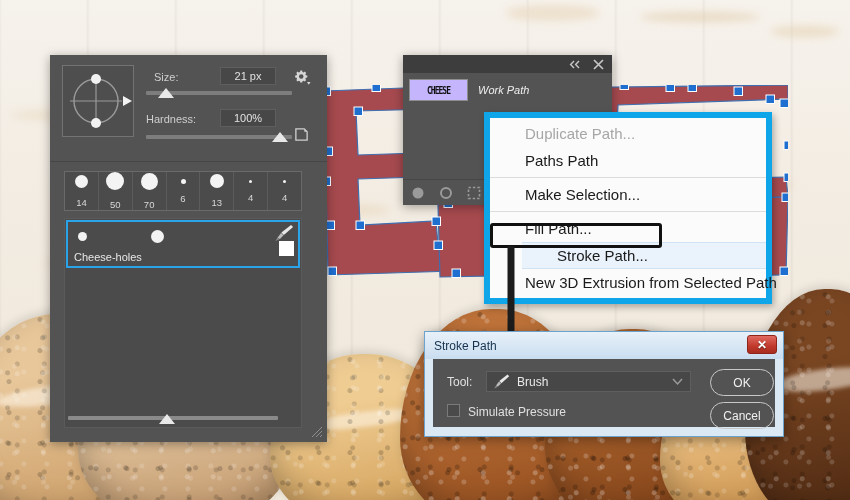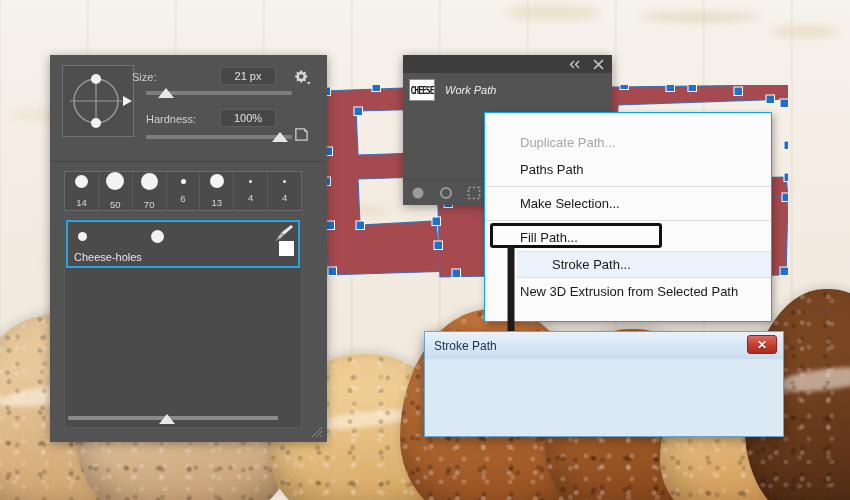--- a/index.html
+++ b/index.html
@@ -132,42 +132,42 @@
     display: flex; align-items: center;
     background: #535353; color: #e8e8e8; font-size: 11px; font-weight: bold;
     border-top: 2px solid #2b7fc4;
   }
   .pp-icon { position: absolute; cursor: pointer; }
   .path-row {
     position: relative; height: 34px; display: flex; align-items: center;
     padding: 0 6px; background: #535353;
   }
   .path-thumb {
-    width: 26px; height: 22px; background: #ffffff; border: 1px solid #8d8d8d;
+    width: 59px; height: 22px; background: #c4b5fd; border: 1px solid #8d8d8d;
     display: flex; align-items: center; justify-content: center; overflow: hidden;
   }
   .path-thumb-txt {
     font-family: "DejaVu Sans Mono", monospace; font-size: 8px; font-weight: bold;
     color: #111; letter-spacing: -1px; transform: scaleY(1.25);
   }
   .path-name { margin-left: 10px; font-style: italic; font-size: 11px; color: #eee; }
   .pp-footer {
     position: absolute; left: 0; right: 0; bottom: 0; height: 26px;
     border-top: 1px solid #464646; display: flex; align-items: center; gap: 14px; padding-left: 8px;
   }
 
   
   #artwork { position: absolute; left: 318px; top: 85px; width: 470px; height: 210px; }
 
   
   #ctx-menu {
     position: absolute; left: 484px; top: 112px; width: 288px;
-    background: #fbfbfb; border: 1px solid #0ea5e9;
+    background: #fbfbfb; border: 6px solid #0ea5e9;
     box-shadow: 2px 3px 7px rgba(0,0,0,.3);
-    font-size: 13px; color: #1a1a1a; padding: 16px 0;
+    font-size: 15px; color: #1a1a1a; padding: 2px 0;
   }
   .ctx-item {
     height: 27px; display: flex; align-items: center; padding-left: 35px;
     cursor: default; white-space: nowrap;
   }
   .ctx-item.disabled { color: #a6a6a6; }
   .ctx-item.hl { background: #eaf3fb; border-top: 1px solid #cfe3f5; border-bottom: 1px solid #cfe3f5; margin-left: 32px; }
   .ctx-sep { height: 1px; background: #dcdcdc; margin: 3px 0; }
   .hl-box {
     position: absolute; left: 490px; top: 223px; width: 172px; height: 25px;
@@ -318,21 +318,21 @@
         <svg width="70" height="70" viewBox="0 0 70 70">
           <circle cx="33" cy="35" r="22" fill="none" stroke="#9a9a9a" stroke-width="1.4"></circle>
           <line x1="33" y1="9" x2="33" y2="61" stroke="#9a9a9a" stroke-width="1.2"></line>
           <line x1="7" y1="35" x2="59" y2="35" stroke="#9a9a9a" stroke-width="1.2"></line>
           <circle cx="33" cy="13" r="5" fill="#f2f2f2"></circle>
           <circle cx="33" cy="57" r="5" fill="#f2f2f2"></circle>
           <polygon points="60,30 69,35 60,40" fill="#f2f2f2"></polygon>
         </svg>
       </div>
 
-      <span class="lbl" style="position:absolute;left:82px;top:16px;">Size:</span>
+      <span class="lbl" style="position:absolute;left:104px;top:16px;">Size:</span>
       <span class="num-box" style="position:absolute;left:170px;top:12px;width:56px;">21 px</span>
       <div class="slider-track" style="left:96px;top:36px;width:146px;"></div>
       <div class="slider-thumb" id="size-thumb" style="top: 33px; left: 107.7px;"></div>
 
       <span class="lbl" style="position:absolute;left:96px;top:58px;">Hardness:</span>
       <span class="num-box" style="position:absolute;left:170px;top:54px;width:56px;">100%</span>
       <div class="slider-track" style="left:96px;top:80px;width:146px;"></div>
       <div class="slider-thumb" id="hardness-thumb" style="top: 77px; left: 222.1px;"></div>
 
       <div class="gear-icon">
@@ -456,15 +456,36 @@
     <polygon points="1,88 25,88 13,116" fill="#1c1c1c"></polygon>
   </svg>
 
   <div id="stroke-dialog">
     <div class="dlg-title">
       <span>Stroke Path</span>
       <div class="dlg-close">
         <span>✕</span>
       </div>
     </div>
+    <div class="dlg-body">
+      <span class="dlg-lbl" style="left:14px;top:16px;">Tool:</span>
+
+      <div class="tool-select">
+        <svg width="17" height="15" viewBox="0 0 17 15" style="margin-right:7px;">
+          <path d="M14.5 0.6 L16.2 2.3 L8.4 9.2 L6.3 7.1 Z" fill="#e8e8e8"></path>
+          <path d="M6.0 7.4 L8.1 9.5 L5.0 12.6 L3.0 11.5 Z" fill="#bdbdbd"></path>
+          <path d="M3.0 11.6 L5.0 12.7 L1.2 14.4 Z" fill="#8f8f8f"></path>
+        </svg>
+        <span>Brush</span>
+        <svg class="chev" width="11" height="8" viewBox="0 0 11 8">
+          <path d="M1 1 L5.5 6 L10 1" stroke="#9b9b9b" stroke-width="1.5" fill="none"></path>
+        </svg>
+      </div>
+
+      <div class="chk"></div>
+      <span class="dlg-lbl" style="left:35px;top:46px;">Simulate Pressure</span>
+
+      <div class="dlg-btn" style="left:277px;top:10px;">OK</div>
+      <div class="dlg-btn" style="left:277px;top:43px;">Cancel</div>
+    </div>
   </div>
 
 </div>
 
 </body></html>

